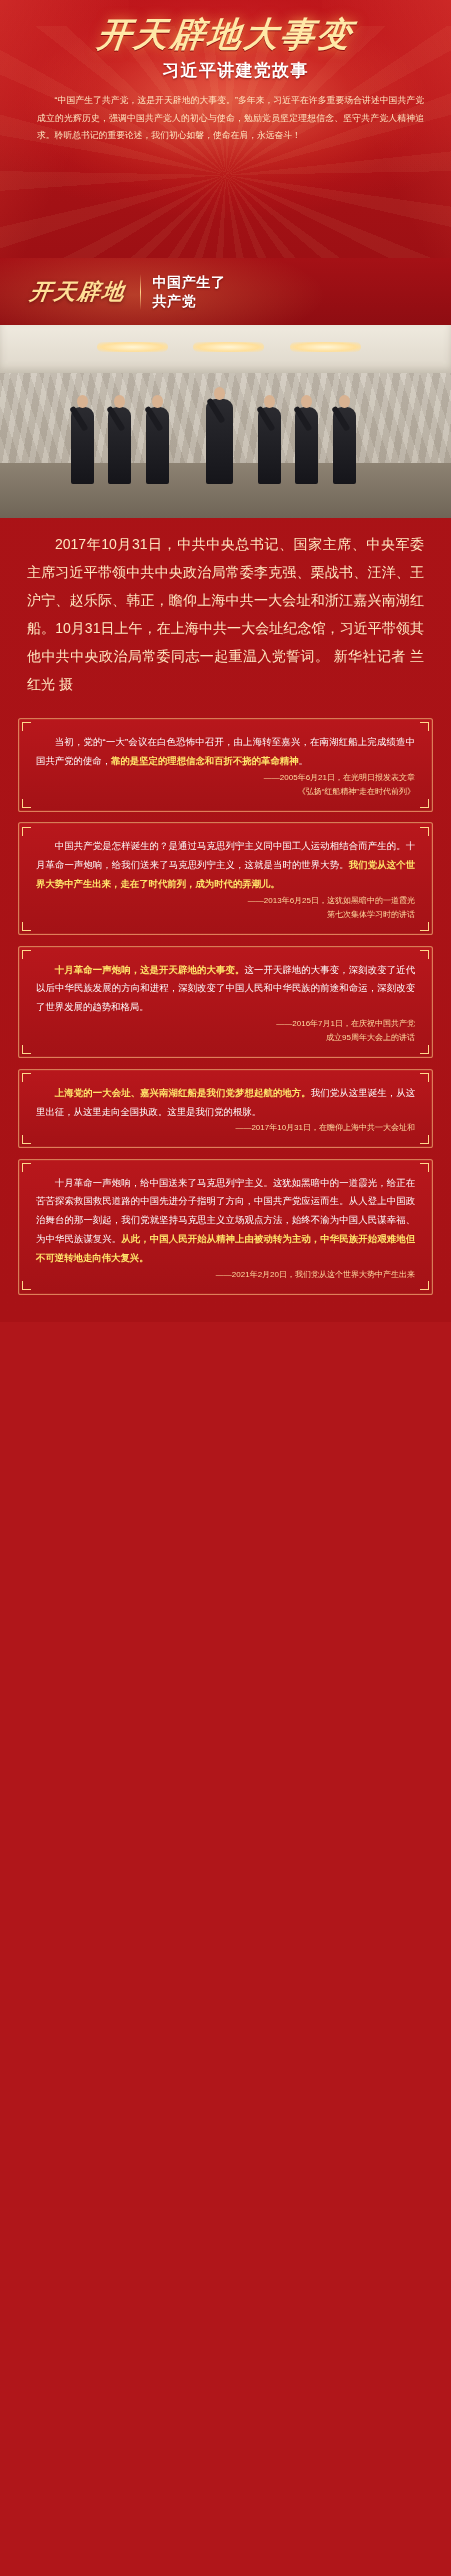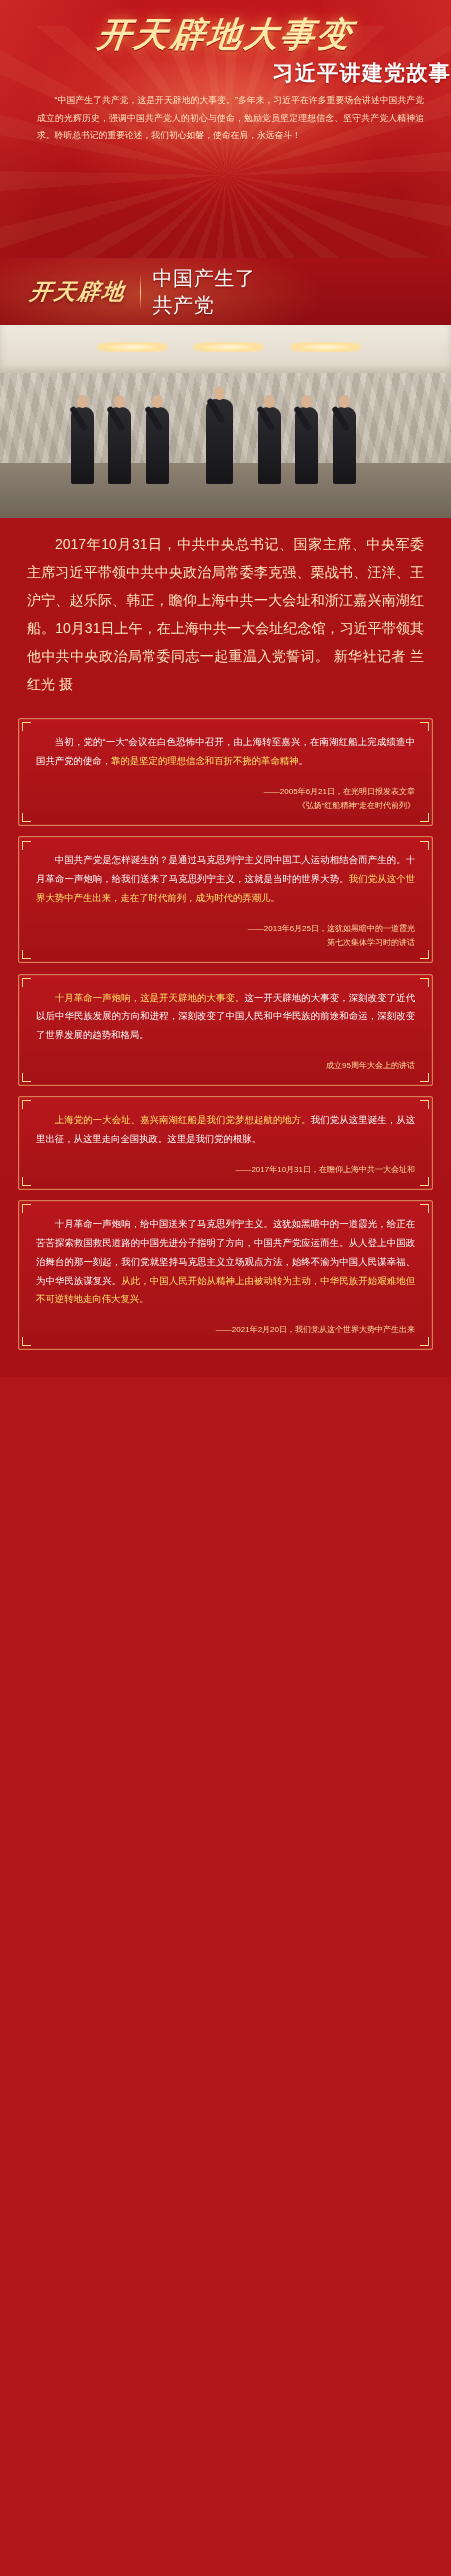--- a/index.html
+++ b/index.html
@@ -64,22 +64,22 @@
     font-size: 34px;
     letter-spacing: 2.6px;
     color: #ffe9a8;
     text-shadow: 0 1.3px 0 #8a0c10, 0 0 11.6px rgba(255,190,80,0.65);
     font-style: italic;
     transform: skewX(-6deg);
   }
   .hero-sub {
     position: absolute;
     top: 59px; left: 0; right: 0;
-    text-align: right;
-    font-size: 21px;
+    text-align: center;
+    font-size: 17px;
     font-weight: bold;
     letter-spacing: 1.3px;
     color: #ffffff;
     text-shadow: 0 0.6px 1.9px rgba(100,0,0,.6);
     padding-left: 20px;
   }
   .hero-quote {
     position: absolute;
     top: 92px; left: 37px; right: 27px;
     color: #ffe7c0;
@@ -113,22 +113,22 @@
     transform: skewX(-8deg);
     white-space: nowrap;
   }
   .banner-divider {
     width: 1.3px; height: 36px;
     margin: 0 11.6px 0 14px;
     background: linear-gradient(180deg, rgba(255,220,150,0), #ffd98c, rgba(255,220,150,0));
   }
   .banner-text {
     color: #ffffff;
-    font-size: 20px;
-    font-weight: normal;
+    font-size: 14px;
+    font-weight: bold;
     line-height: 1.32;
     letter-spacing: 0.6px;
     text-shadow: 0 0.6px 1.9px rgba(80,0,0,.55);
   }
 
   
   .photo-wrap {
     width: 451px;
     padding: 0 0 0 0;
     background: #a81216;
@@ -222,23 +222,23 @@
   .card .corner.tr { top: 3.2px; right: 3.2px; border-left: 0; border-bottom: 0; }
   .card .corner.bl { bottom: 3.2px; left: 3.2px; border-right: 0; border-top: 0; }
   .card .corner.br { bottom: 3.2px; right: 3.2px; border-left: 0; border-top: 0; }
   .card-body {
     color: #ffffff;
     font-size: 9.4px;
     line-height: 2.0;
     text-align: justify;
     text-indent: 2em;
   }
-  .card-body .hl { color: #ffe36a; font-weight: normal; }
+  .card-body .hl { color: #ffe36a; font-weight: bold; }
   .card-src {
-    margin-top: 14px;
+    margin-top: 0;
     color: #ffdca0;
     font-size: 8px;
     line-height: 1.8;
     text-align: right;
   }
 </style>
 </head>
 <body>
 
 <div class="page">
@@ -309,20 +309,21 @@
           <div>第七次集体学习时的讲话</div>
         </div>
       </div>
       <div class="card">
         <span class="corner tl"></span>
         <span class="corner tr"></span>
         <span class="corner bl"></span>
         <span class="corner br"></span>
         <p class="card-body"><span class="hl">十月革命一声炮响，这是开天辟地的大事变。</span><span>这一开天辟地的大事变，深刻改变了近代以后中华民族发展的方向和进程，深刻改变了中国人民和中华民族的前途和命运，深刻改变了世界发展的趋势和格局。</span></p>
         <div class="card-src">
+          <div>——2016年7月1日，在庆祝中国共产党</div>
           <div>成立95周年大会上的讲话</div>
         </div>
       </div>
       <div class="card">
         <span class="corner tl"></span>
         <span class="corner tr"></span>
         <span class="corner bl"></span>
         <span class="corner br"></span>
         <p class="card-body"><span class="hl">上海党的一大会址、嘉兴南湖红船是我们党梦想起航的地方。</span><span>我们党从这里诞生，从这里出征，从这里走向全国执政。这里是我们党的根脉。</span></p>
         <div class="card-src">

